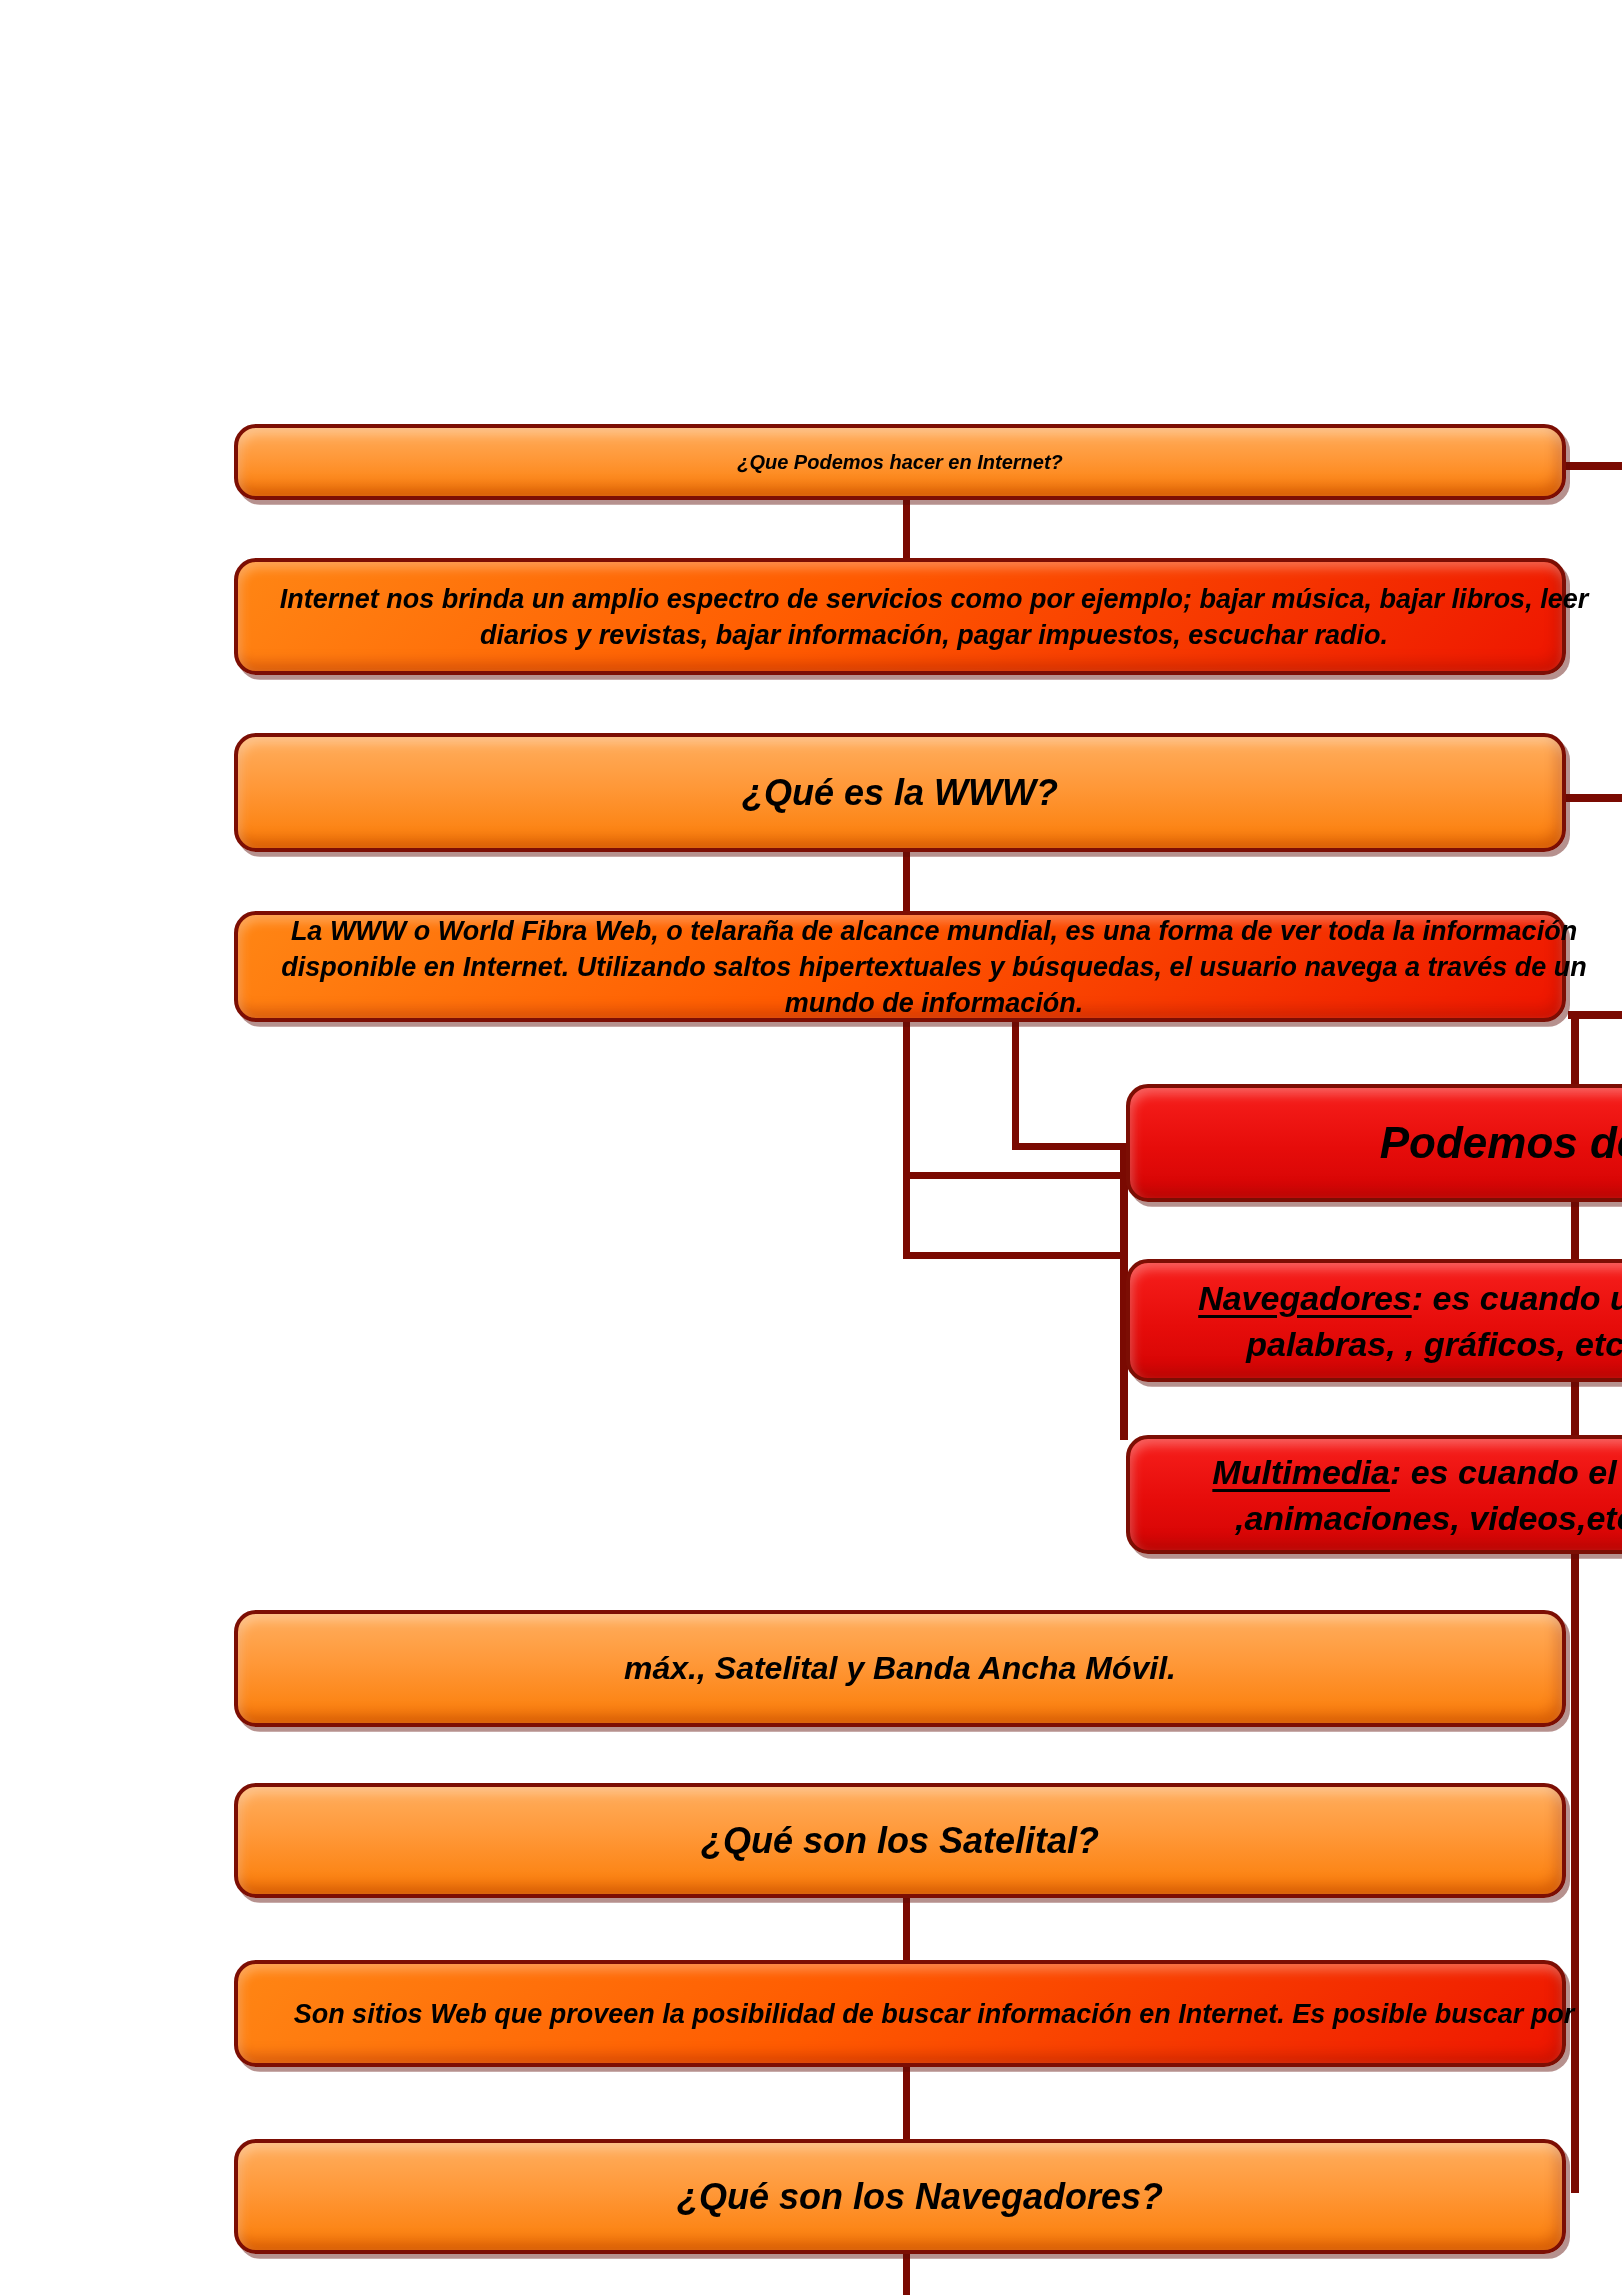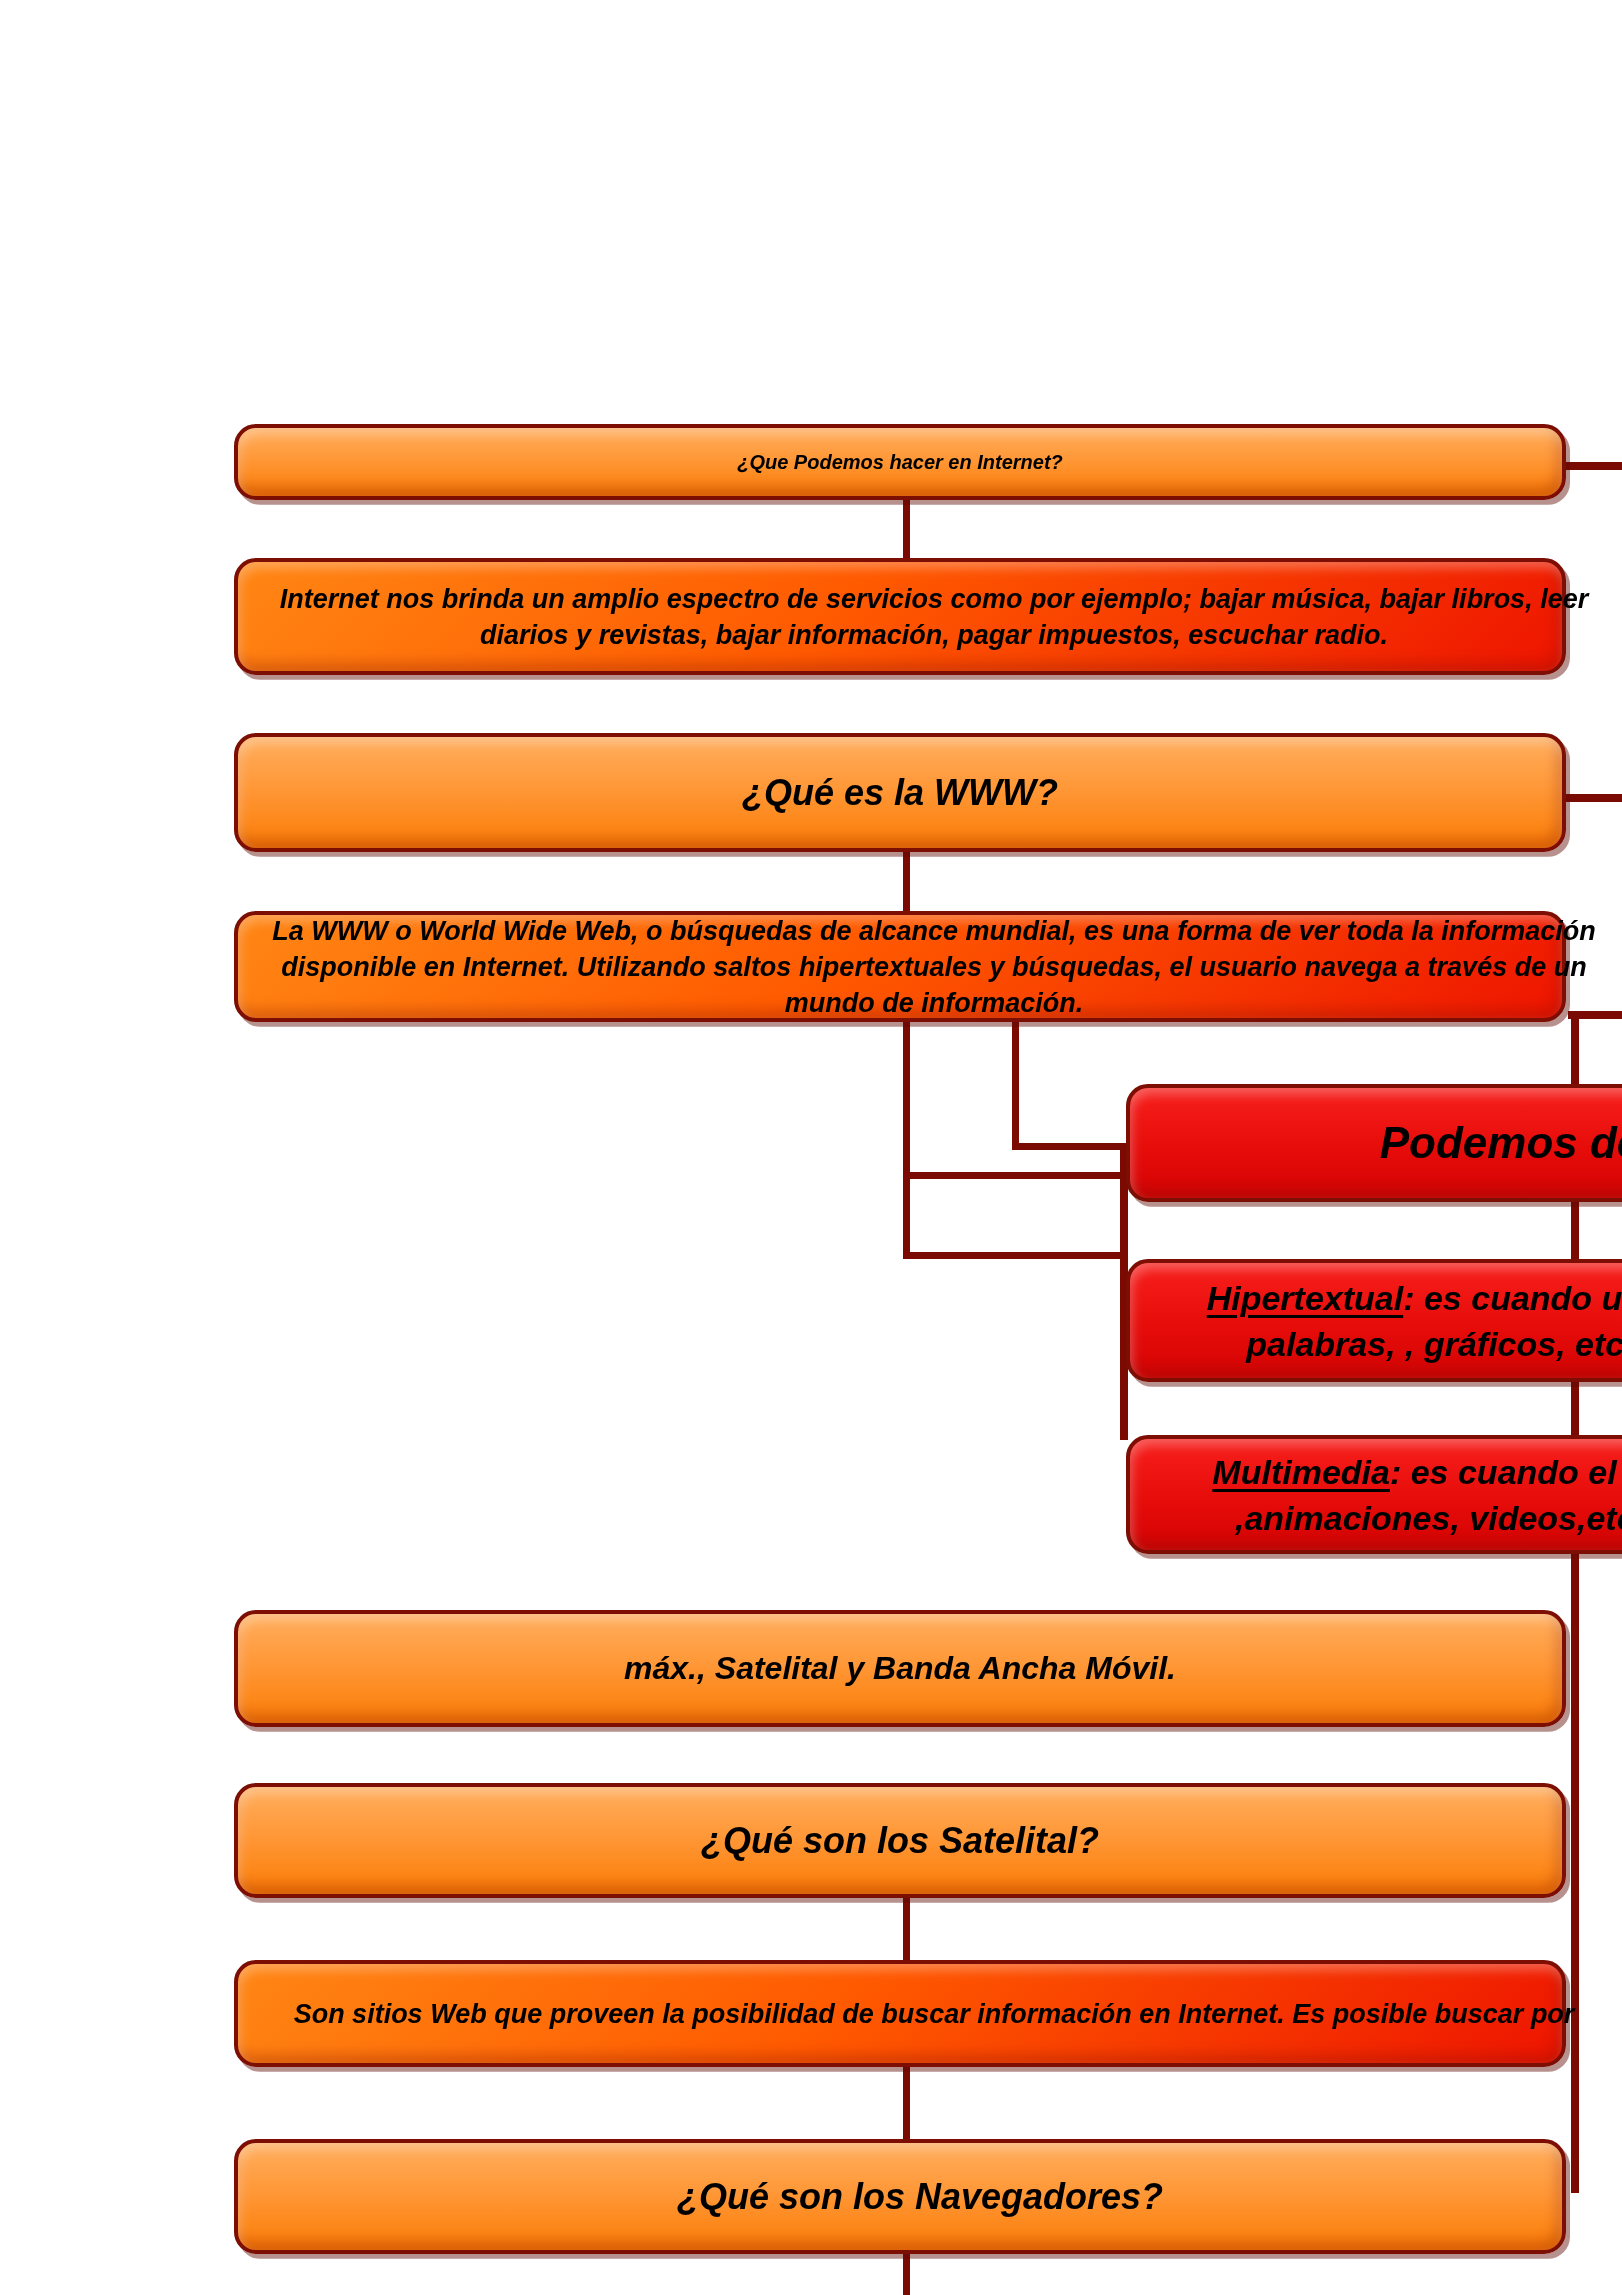--- a/index.html
+++ b/index.html
@@ -64,31 +64,31 @@
   <div class="box abox" style="left:234px;top:558px;width:1332px;height:117px;">
     <div class="txt para nowrap">Internet nos brinda un amplio espectro de servicios como por ejemplo; bajar música, bajar libros, leer</div>
     <div class="txt para nowrap">diarios y revistas, bajar información, pagar impuestos, escuchar radio.</div>
   </div>
 
   <div class="box qbox" style="left:234px;top:733px;width:1332px;height:119px;">
     <div class="txt q2t">¿Qué es la WWW?</div>
   </div>
 
   <div class="box abox" style="left:234px;top:911px;width:1332px;height:111px;">
-    <div class="txt para nowrap">La WWW o World Wide Web, o búsquedas de alcance mundial, es una forma de ver toda la información</div>
+    <div class="txt para nowrap">La WWW o World Fibra Web, o telaraña de alcance mundial, es una forma de ver toda la información</div>
     <div class="txt para nowrap">disponible en Internet. Utilizando  saltos hipertextuales y búsquedas, el usuario navega a través de un</div>
     <div class="txt para nowrap">mundo de información.</div>
   </div>
 
   <div class="box rbox" style="left:1126px;top:1084px;width:558px;height:118px;">
     <div class="txt podemost">Podemos decir q</div>
   </div>
 
   <div class="box rbox" style="left:1126px;top:1259px;width:558px;height:123px;">
-    <div class="txt redl"><span class="u">Hipertextual</span><span>: es cuando un d</span></div>
+    <div class="txt redl"><span class="u">Navegadores</span><span>: es cuando un d</span></div>
     <div class="txt redl">palabras, , gráficos, etc.</div>
   </div>
 
   <div class="box rbox" style="left:1126px;top:1435px;width:558px;height:119px;">
     <div class="txt redl"><span class="u">Multimedia</span><span>: es cuando el do</span></div>
     <div class="txt redl">,animaciones, videos,etc.</div>
   </div>
 
   <div class="box qbox" style="left:234px;top:1610px;width:1332px;height:117px;">
     <div class="txt tiposl">máx., Satelital y Banda Ancha Móvil.</div>

